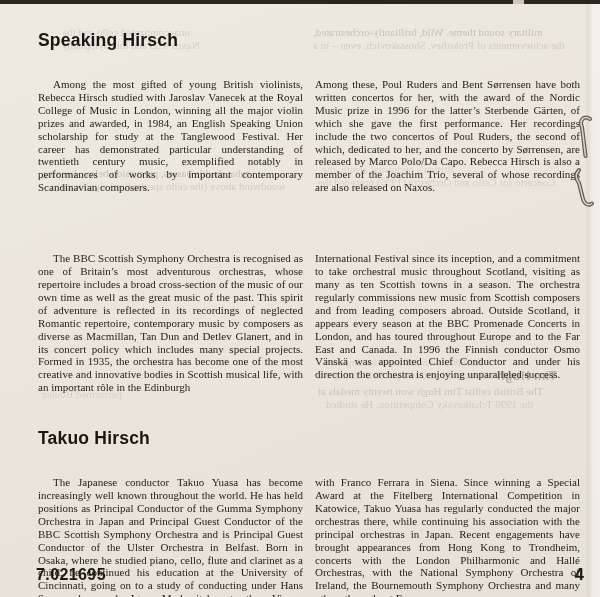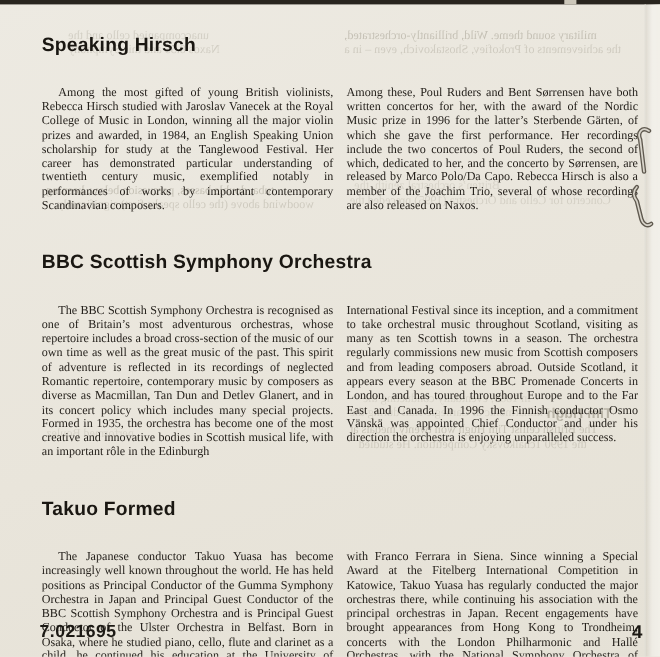--- a/index.html
+++ b/index.html
@@ -96,29 +96,28 @@
 
     <div class="section">
       <h2 class="heading">Speaking Hirsch</h2>
       <div class="cols">
         <p class="col indent"><span>Among the most gifted of young British violinists, Rebecca Hirsch studied with Jaroslav Vanecek at the Royal College of Music in London, winning all the major violin prizes and awarded, in 1984, an English Speaking Union scholarship for study at the Tanglewood Festival. Her career has demonstrated particular understanding of twentieth century music, exemplified notably in performances of works by important contemporary Scandinavian composers.</span></p>
         <p class="col"><span>Among these, Poul Ruders and Bent Sørrensen have both written concertos for her, with the award of the Nordic Music prize in 1996 for the latter’s </span><span class="it">Sterbende Gärten</span><span>, of which she gave the first performance. Her recordings include the two concertos of Poul Ruders, the second of which, dedicated to her, and the concerto by Sørrensen, are released by Marco Polo/Da Capo. Rebecca Hirsch is also a member of the Joachim Trio, several of whose recordings are also released on Naxos.</span></p>
       </div>
     </div>
 
     <div class="section">
-      <h2 class="heading">BBC Scottish Symphony Orchestra</h2>
       <div class="cols">
         <p class="col indent"><span>The BBC Scottish Symphony Orchestra is recognised as one of Britain’s most adventurous orchestras, whose repertoire includes a broad cross-section of the music of our own time as well as the great music of the past. This spirit of adventure is reflected in its recordings of neglected Romantic repertoire, contemporary music by composers as diverse as Macmillan, Tan Dun and Detlev Glanert, and in its concert policy which includes many special projects. Formed in 1935, the orchestra has become one of the most creative and innovative bodies in Scottish musical life, with an important rôle in the Edinburgh</span></p>
         <p class="col"><span>International Festival since its inception, and a commitment to take orchestral music throughout Scotland, visiting as many as ten Scottish towns in a season. The orchestra regularly commissions new music from Scottish composers and from leading composers abroad. Outside Scotland, it appears every season at the BBC Promenade Concerts in London, and has toured throughout Europe and to the Far East and Canada. In 1996 the Finnish conductor Osmo Vänskä was appointed Chief Conductor and under his direction the orchestra is enjoying unparalleled success.</span></p>
       </div>
     </div>
 
     <div class="section">
-      <h2 class="heading">Takuo Formed</h2>
+      <h2 class="heading">Takuo Hirsch</h2>
       <div class="cols">
         <p class="col indent"><span>The Japanese conductor Takuo Yuasa has become increasingly well known throughout the world. He has held positions as Principal Conductor of the Gumma Symphony Orchestra in Japan and Principal Guest Conductor of the BBC Scottish Symphony Orchestra and is Principal Guest Conductor of the Ulster Orchestra in Belfast. Born in Osaka, where he studied piano, cello, flute and clarinet as a child, he continued his education at the University of Cincinnati, going on to a study of conducting under Hans Swarowsky and Igor Markevitch at the Vienna Musikhochschule and</span></p>
         <p class="col"><span>with Franco Ferrara in Siena. Since winning a Special Award at the Fitelberg International Competition in Katowice, Takuo Yuasa has regularly conducted the major orchestras there, while continuing his association with the principal orchestras in Japan. Recent engagements have brought appearances from Hong Kong to Trondheim, concerts with the London Philharmonic and Hallé Orchestras, with the National Symphony Orchestra of Ireland, the Bournemouth Symphony Orchestra and many others throughout Europe.</span></p>
       </div>
     </div>
 
   </div>
 
   <div class="footer-cat">7.021695</div>
   <div class="footer-page">4</div>

